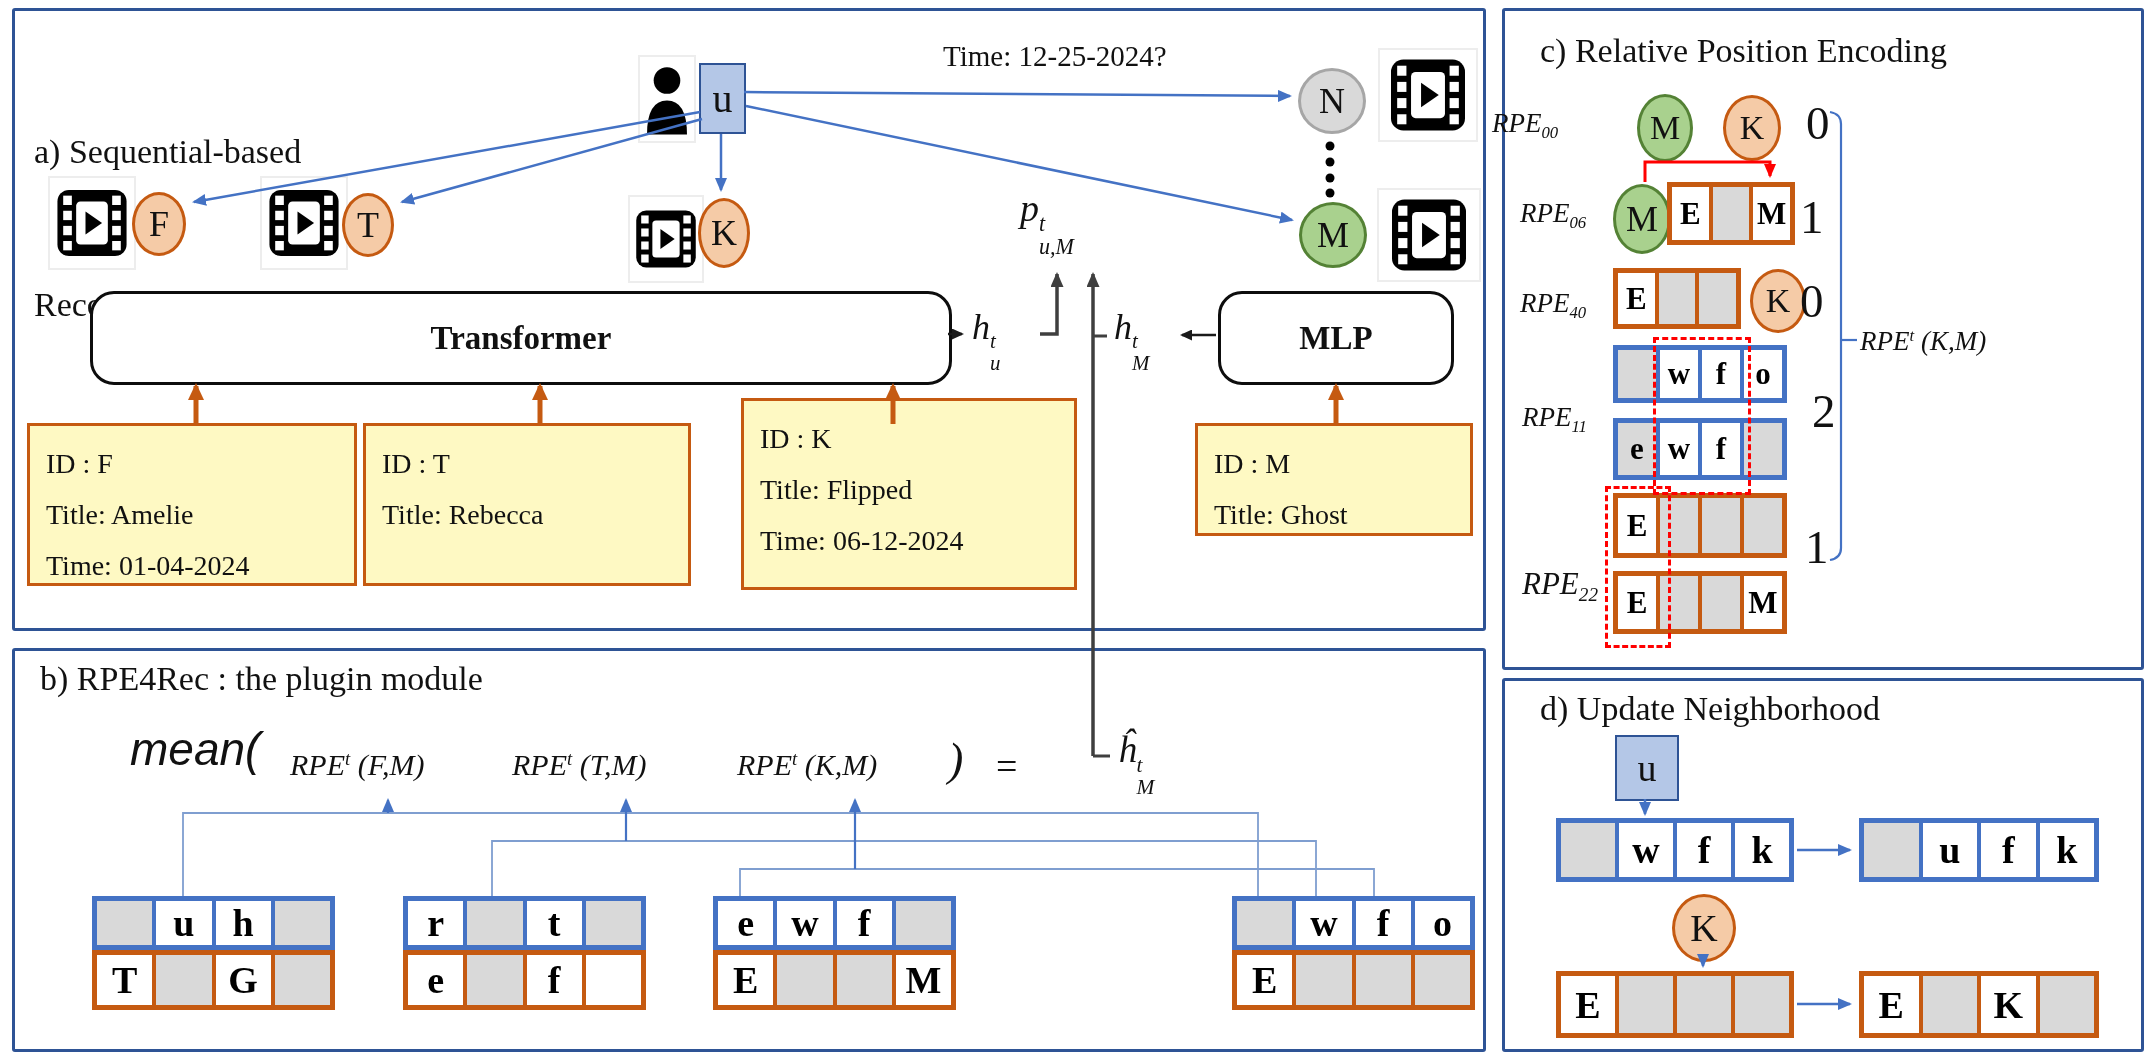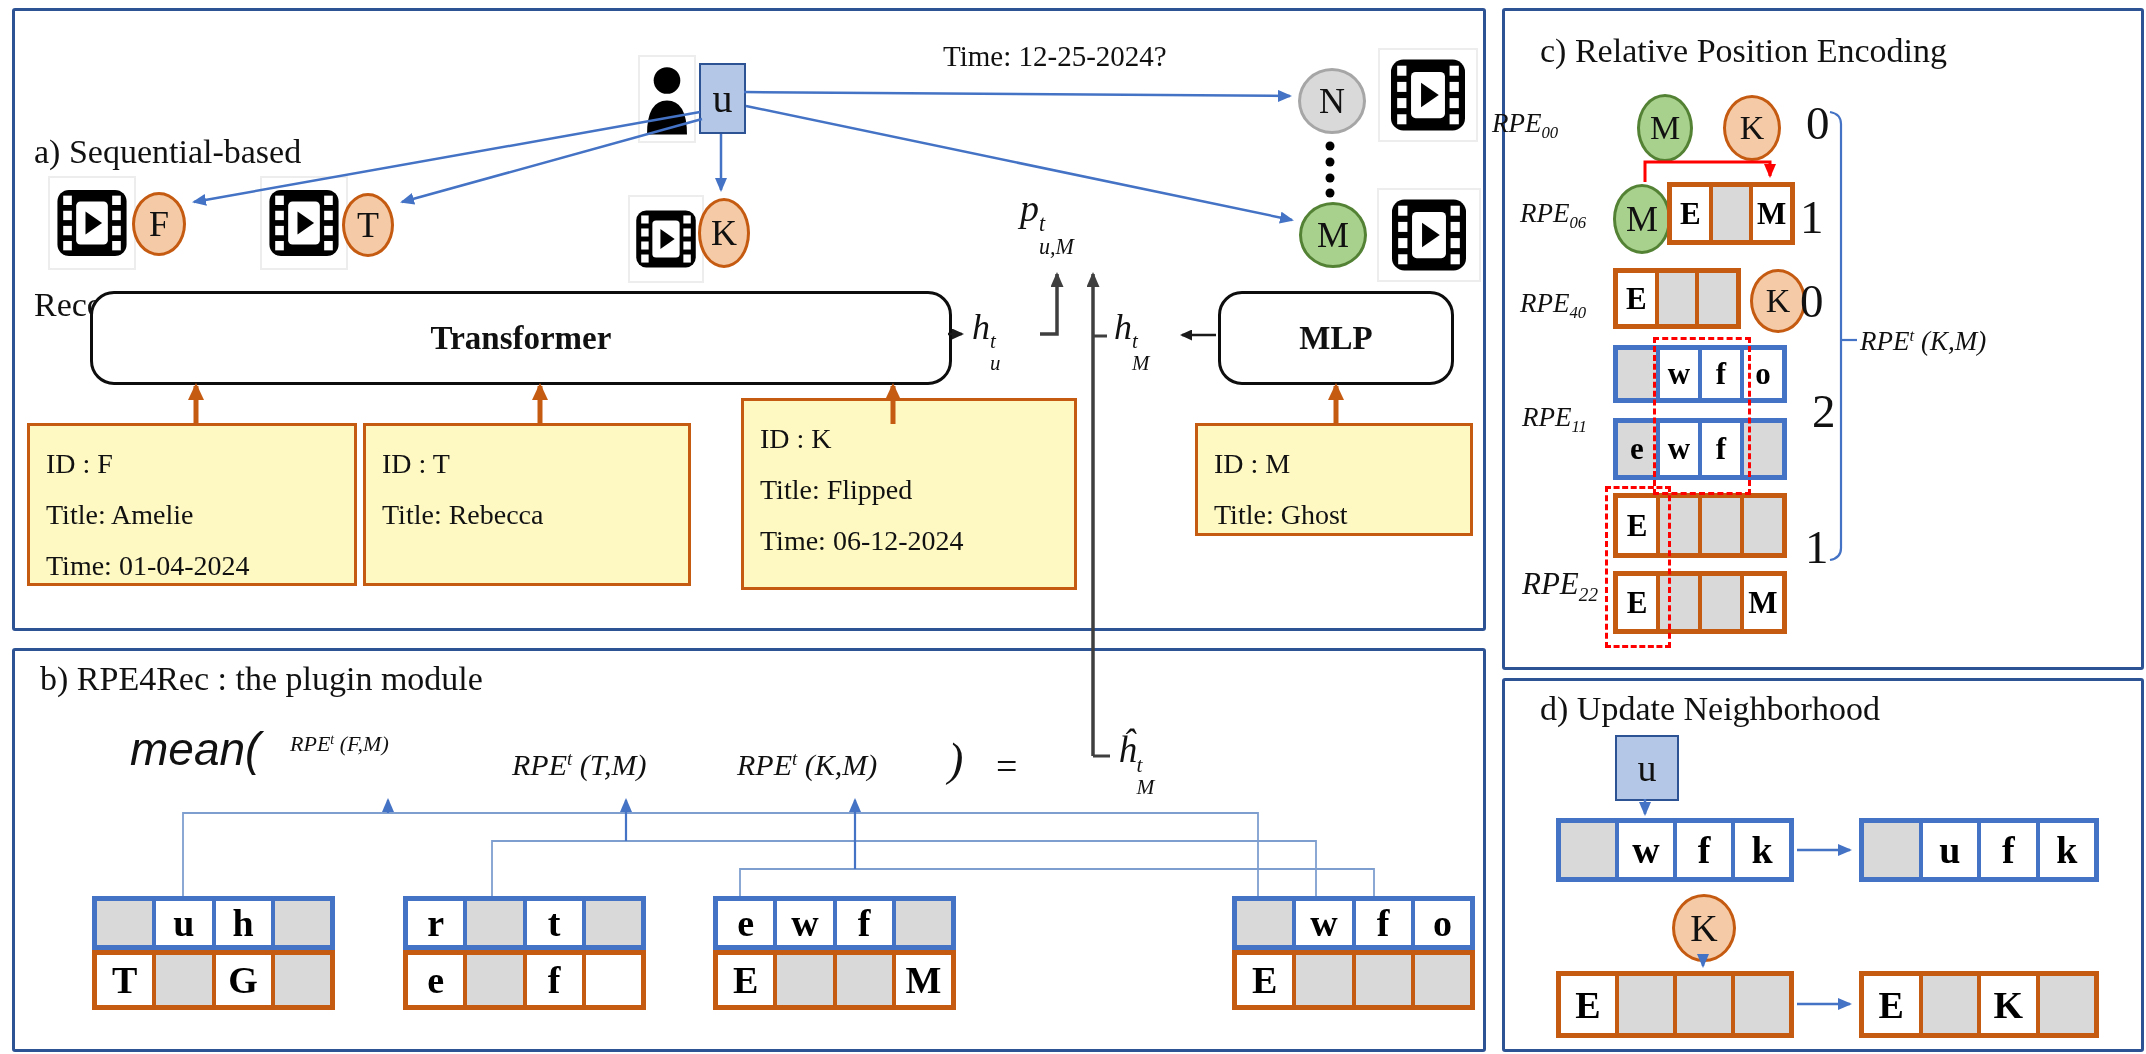--- a/index.html
+++ b/index.html
@@ -209,21 +209,21 @@
     <div>Time: 06-12-2024</div>
   </div>
   <div class="idcard" style="left:1195px;top:423px;width:278px;height:113px;">
     <div>ID : M</div>
     <div>Title: Ghost</div>
   </div>
 
   <div class="ptitle" style="left:40px;top:660px;">b) RPE4Rec : the plugin module</div>
 
   <div class="math" style="left:130px;top:722px;font-size:46px;font-family:Liberation Sans, sans-serif;font-style:italic;">mean(</div>
-  <div class="math" style="left:290px;top:731px;font-size:22px;">
+  <div class="math" style="left:290px;top:748px;font-size:30px;">
     <span class="mb">RPE</span><span class="rsup">t</span><span class="margs"> (F,M)</span>
   </div>
   <div class="math" style="left:512px;top:748px;font-size:30px;">
     <span class="mb">RPE</span><span class="rsup">t</span><span class="margs"> (T,M)</span>
   </div>
   <div class="math" style="left:737px;top:748px;font-size:30px;">
     <span class="mb">RPE</span><span class="rsup">t</span><span class="margs"> (K,M)</span>
   </div>
   <div class="math" style="left:948px;top:733px;font-size:46px;">)</div>
   <div class="math" style="left:996px;top:744px;font-size:38px;font-style:normal;">=</div>

